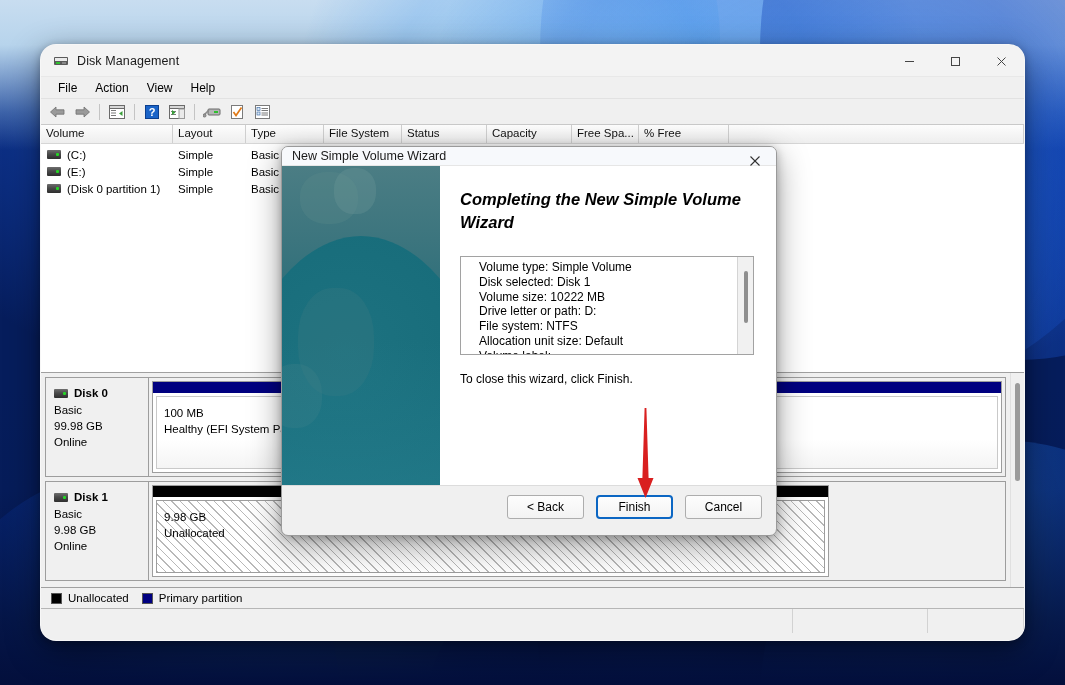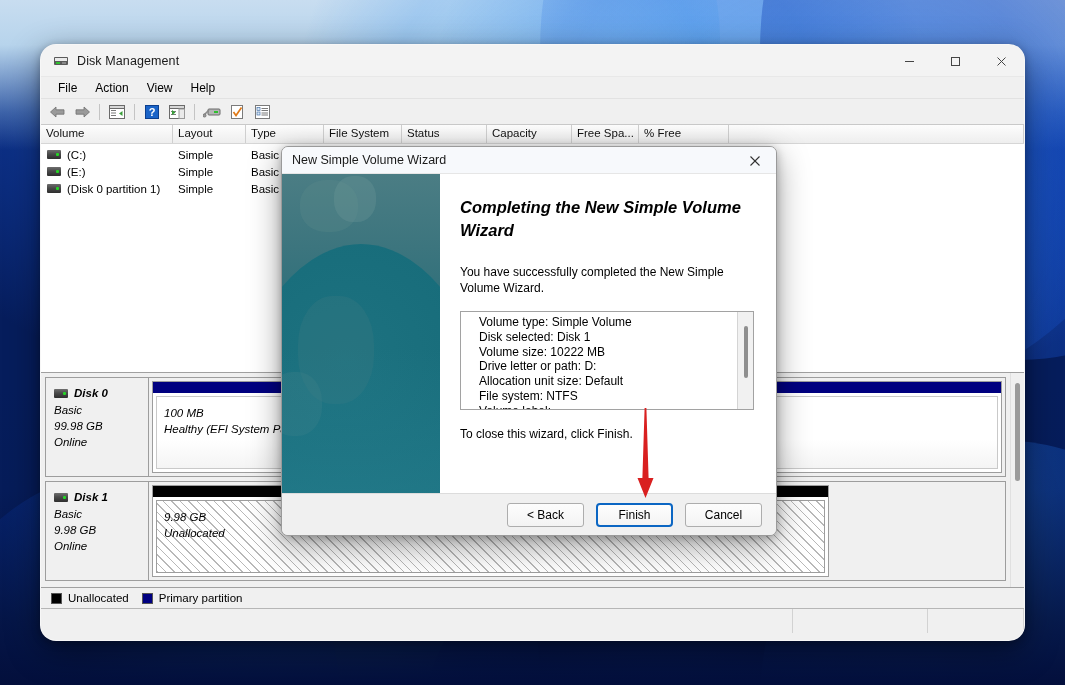--- a/index.html
+++ b/index.html
@@ -138,21 +138,20 @@
     height: 215px;
     border-bottom: 1px solid #a0a0a0;
     overflow: hidden;
   }
   .disk-scroller { position: absolute; left: 0; top: 0; right: 14px; bottom: 0; }
   .disk-row {
     display: flex;
     height: 100px;
     margin: 4px 4px 0 4px;
     background: #6d28d9;
-    font-style: italic;
   }
   .disk-info {
     width: 104px; flex: none;
     background: #f0f0f0;
     border: 1px solid #9d9d9d;
     padding: 7px 8px;
     font-size: 11.5px; color: #000;
     line-height: 16px;
   }
   .disk-info .dname { display: flex; align-items: center; gap: 6px; font-weight: bold; margin-bottom: 1px; }
@@ -229,21 +228,21 @@
     position: absolute;
     left: 281px; top: 146px;
     width: 496px; height: 390px;
     background: #f0f0f0;
     border: 1px solid #9a9a9a;
     border-radius: 7px;
     box-shadow: 0 10px 32px rgba(0,0,0,0.38), 0 2px 10px rgba(0,0,0,0.25);
     overflow: hidden;
   }
   .wz-title {
-    height: 27px;
+    height: 19px;
     background: #f7f9fc;
     display: flex; align-items: center;
     border-bottom: 1px solid #e6e6e6;
     position: relative;
   }
   .wz-title span.t { font-size: 12.5px; color: #1a1a1a; margin-left: 10px; }
   .wz-close {
     position: absolute; right: 0; top: 0;
     width: 42px; height: 27px;
     display: flex; align-items: center; justify-content: center;
@@ -592,29 +591,28 @@
       <div class="banner-land" style="left:18px;top:6px;width:58px;height:52px;"></div>
       <div class="banner-land" style="left:52px;top:2px;width:42px;height:46px;background:rgba(108,152,152,0.33);"></div>
       <div class="banner-globe"></div>
       <div class="banner-land" style="left:16px;top:122px;width:76px;height:108px;background:rgba(58,120,128,0.35);"></div>
       <div class="banner-land" style="left:-14px;top:198px;width:54px;height:64px;background:rgba(62,126,134,0.35);"></div>
       <div class="banner-glow"></div>
     </div>
 
     <div class="wz-content">
       <h1 class="wz-h1">Completing the New Simple Volume Wizard</h1>
-      <p class="wz-p">You have successfully completed the New Simple Volume Wizard.</p>
 
       <div class="wz-list">
         <div>Volume type: Simple Volume</div>
         <div>Disk selected: Disk 1</div>
         <div>Volume size: 10222 MB</div>
         <div>Drive letter or path: D:</div>
+        <div>File system: NTFS</div>
         <div>Allocation unit size: Default</div>
-        <div>File system: NTFS</div>
         <div>Volume label:</div>
 
         <div class="wz-list-sb">
           <div class="wz-list-thumb"></div>
         </div>
       </div>
 
       <p class="wz-p wz-p3">To close this wizard, click Finish.</p>
     </div>
   </div>

